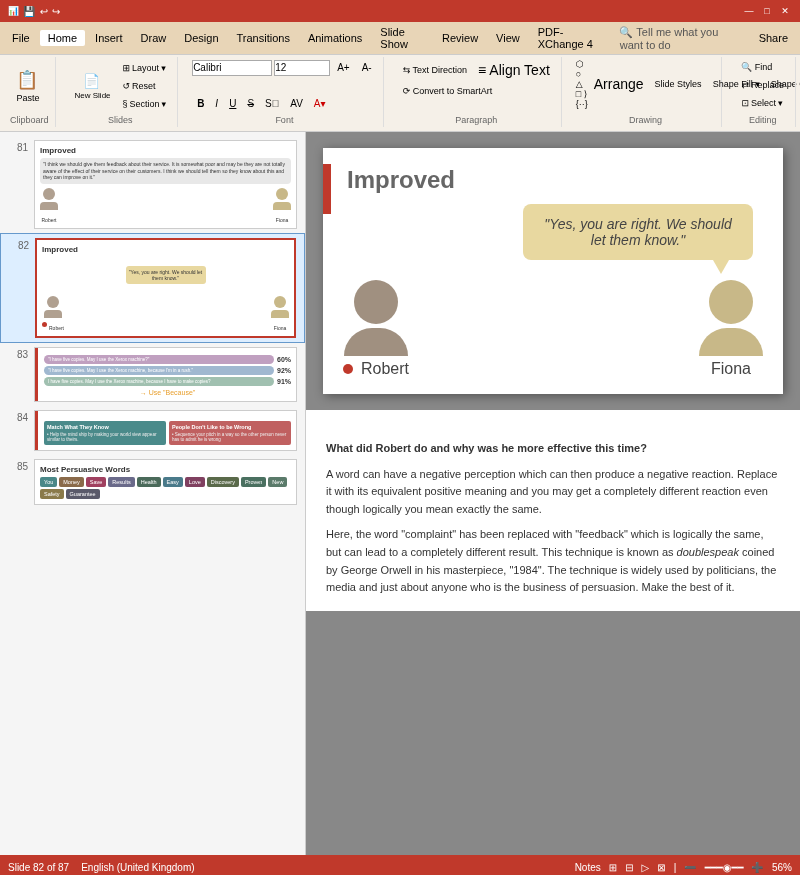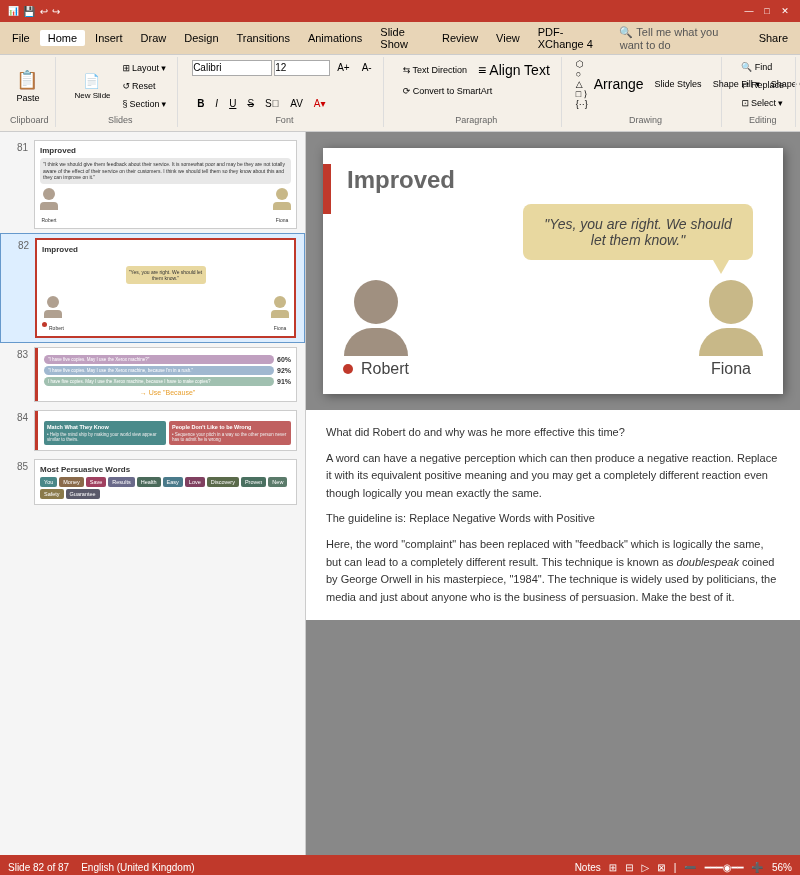--- a/index.html
+++ b/index.html
@@ -316,23 +316,22 @@
             <div style="width:44px;height:44px;border-radius:50%;background:#c8b888;"></div>
             <div style="width:64px;height:28px;background:#c8b888;border-radius:32px 32px 0 0;"></div>
             <span style="font-size:16px;color:#444;">Fiona</span>
           </div>
         </div>
 
       </div>
     </div>
 
     <div style="background:white;padding:14px 20px;font-size:11px;line-height:1.6;color:#333;">
-      <p style="font-weight:normal;margin-bottom:8px;">What did Robert do and why was he more effective this time?</p>
+      <p style="font-weight:bold;margin-bottom:8px;margin-top:16px;">What did Robert do and why was he more effective this time?</p>
       <p style="margin-bottom:8px;">A word can have a negative perception which can then produce a negative reaction. Replace it with its equivalent positive meaning and you may get a completely different reaction even though logically you mean exactly the same.</p>
-      <p style="margin-bottom:8px;">The guideline is: Replace Negative Words with Positive</p>
       <p>
         Here, the word "complaint" has been replaced with "feedback" which is logically the same, but can lead to a completely different result. This technique is known as <span style="font-style:italic;">doublespeak</span> coined by George Orwell in his masterpiece, "1984". The technique is widely used by politicians, the media and just about anyone who is the business of persuasion. Make the best of it.
       </p>
     </div>
 
   </div>
 </div>
 
 <div class="status-bar">
   <div style="display:flex;gap:12px;align-items:center;">

